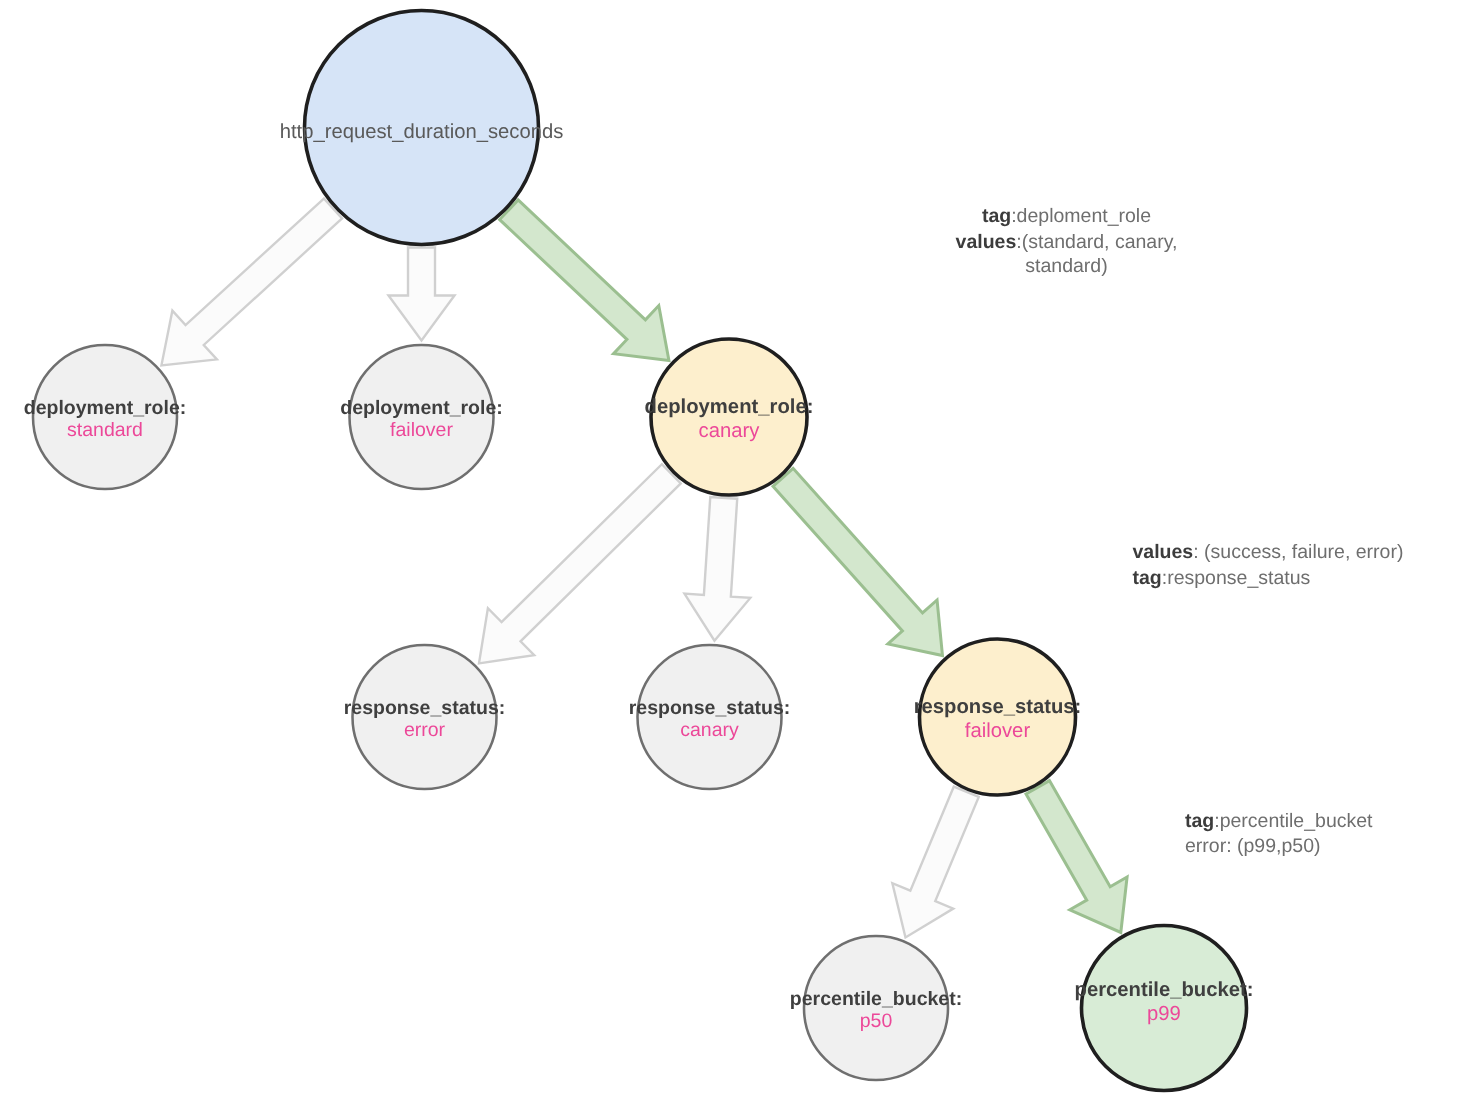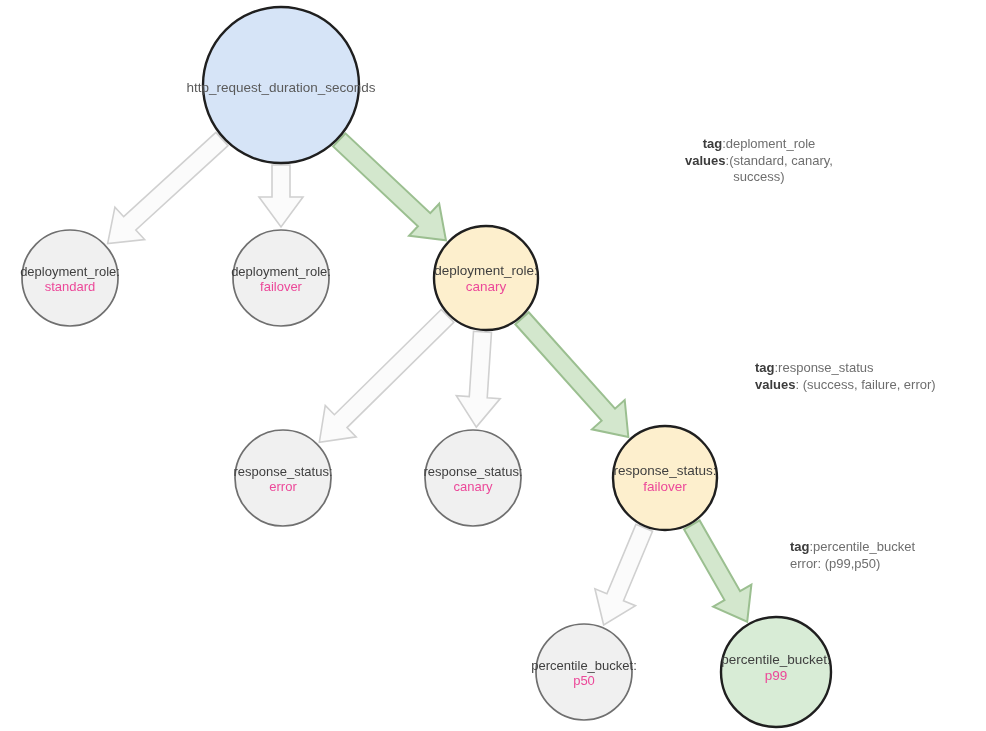--- a/index.html
+++ b/index.html
@@ -15,39 +15,39 @@
   
   .node-label{
     position:absolute;
     text-align:center;
     white-space:nowrap;
     line-height:1.18;
     color:#4a4a4a;
     pointer-events:none;
     transform:translate(-50%,-50%);
   }
-  .node-label .k{ font-weight:normal; color:#3f3f3f; display:block; }
+  .node-label .k{ font-weight:bold; color:#3f3f3f; display:block; }
   .node-label .v{ font-weight:normal; color:#ec4899; display:block; }
   .node-label.single{ font-weight:normal; color:#5a5a5a; }
 
   .lbl-root{ font-size:13.5px; }
   .lbl-mid{ font-size:13px; }
   .lbl-big{ font-size:13.5px; }
 
   .annot{
     position:absolute;
     color:#6e6e6e;
     font-size:13px;
     line-height:1.28;
     white-space:nowrap;
     pointer-events:none;
   }
   .annot b{ color:#3c3c3c; font-weight:bold; }
   .annot .line{ display:block; }
-  .annot.center{ text-align:center; transform:translateX(-50%);margin-left:48px; }
+  .annot.center{ text-align:center; transform:translateX(-50%); }
   .annot.left{ text-align:left; }
 </style>
 </head>
 <body>
 
 <div id="canvas">
   <svg class="layer" id="edge-layer" viewBox="0 0 986 731">
       <polygon points="215.90,132.35 123.69,216.69 114.92,207.10 107.63,243.58 144.62,239.56 135.84,229.97 228.04,145.64" fill="#fbfbfb" stroke="#d0d0d0" stroke-width="1.6" stroke-linejoin="miter"></polygon>
       <polygon points="272.00,165.00 272.00,197.00 259.00,197.00 281.00,227.00 303.00,197.00 290.00,197.00 290.00,165.00" fill="#fbfbfb" stroke="#d0d0d0" stroke-width="1.6" stroke-linejoin="miter"></polygon>
       <polygon points="333.08,146.39 417.94,226.29 409.03,235.75 445.95,240.30 439.19,203.72 430.28,213.18 345.42,133.29" fill="#d3e7cd" stroke="#9bbf90" stroke-width="2" stroke-linejoin="miter"></polygon>
@@ -100,24 +100,24 @@
       </div>
       <div class="node-label lbl-big" style="left: 776px; top: 668px;">
         <span class="k">percentile_bucket:</span>
         <span class="v">p99</span>
       </div>
     </div>
   <div id="annot-layer">
       <div class="annot center" style="left: 711px; top: 136px;">
         <span class="line"><b>tag</b>:deploment_role</span>
         <span class="line"><b>values</b>:(standard, canary,</span>
-        <span class="line">success)</span>
+        <span class="line">standard)</span>
       </div>
       <div class="annot left" style="left: 755px; top: 360px;">
+        <span class="line"><b>values</b>: (success, failure, error)</span>
         <span class="line"><b>tag</b>:response_status</span>
-        <span class="line"><b>values</b>: (success, failure, error)</span>
       </div>
       <div class="annot left" style="left: 790px; top: 539px;">
         <span class="line"><b>tag</b>:percentile_bucket</span>
         <span class="line">error: (p99,p50)</span>
       </div>
     </div>
 </div>
 
 </body></html>

